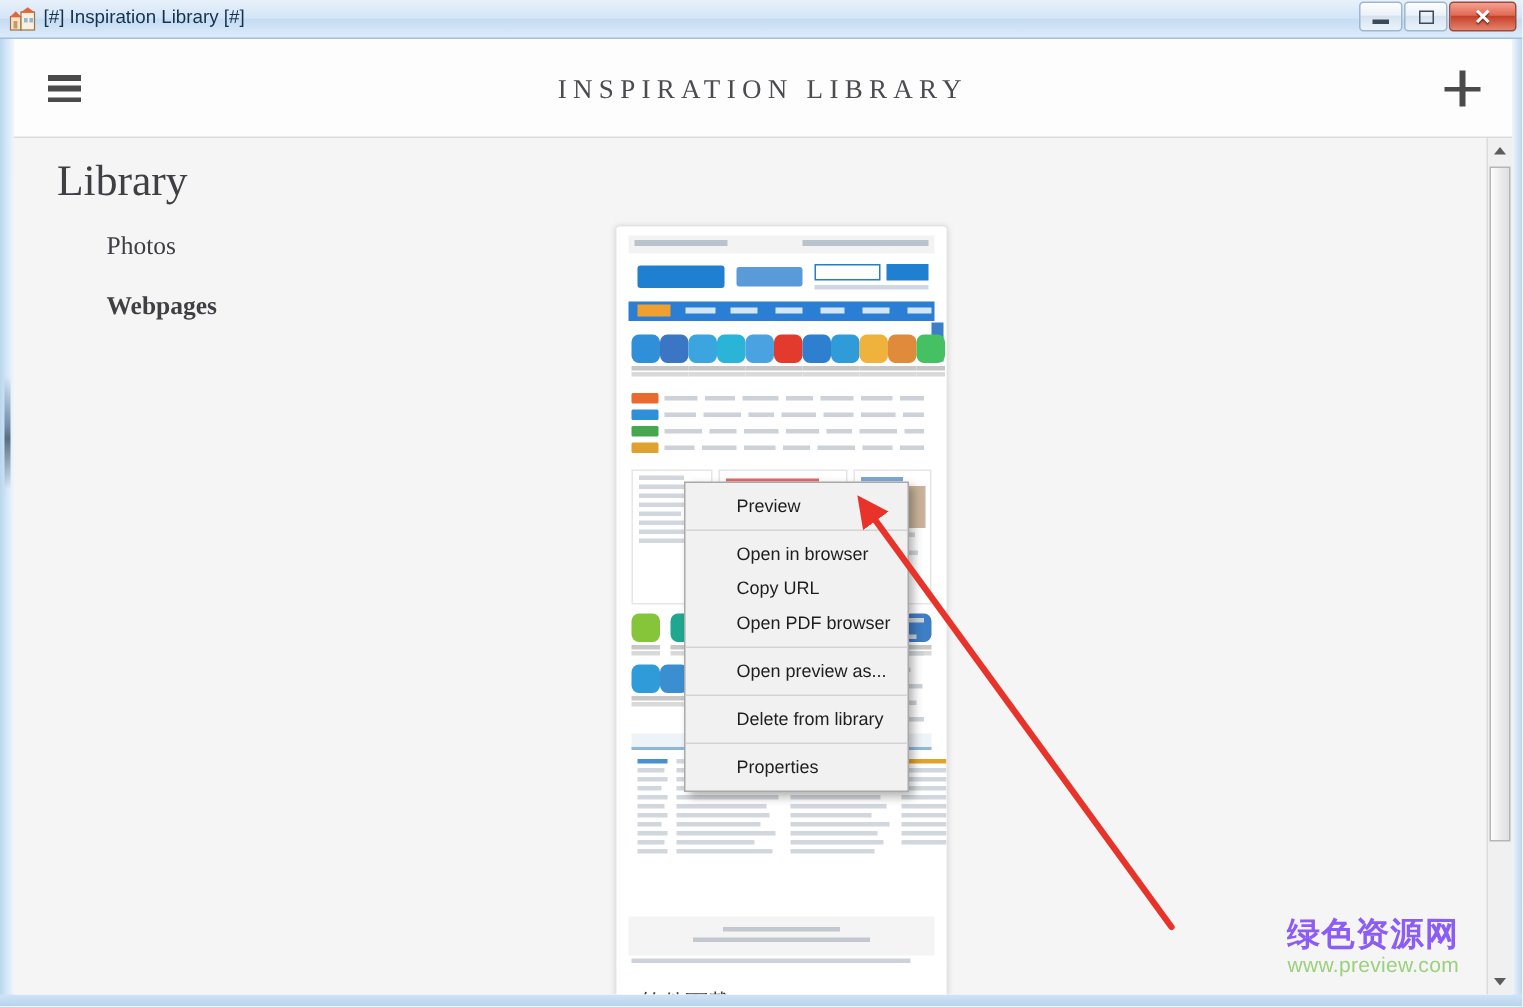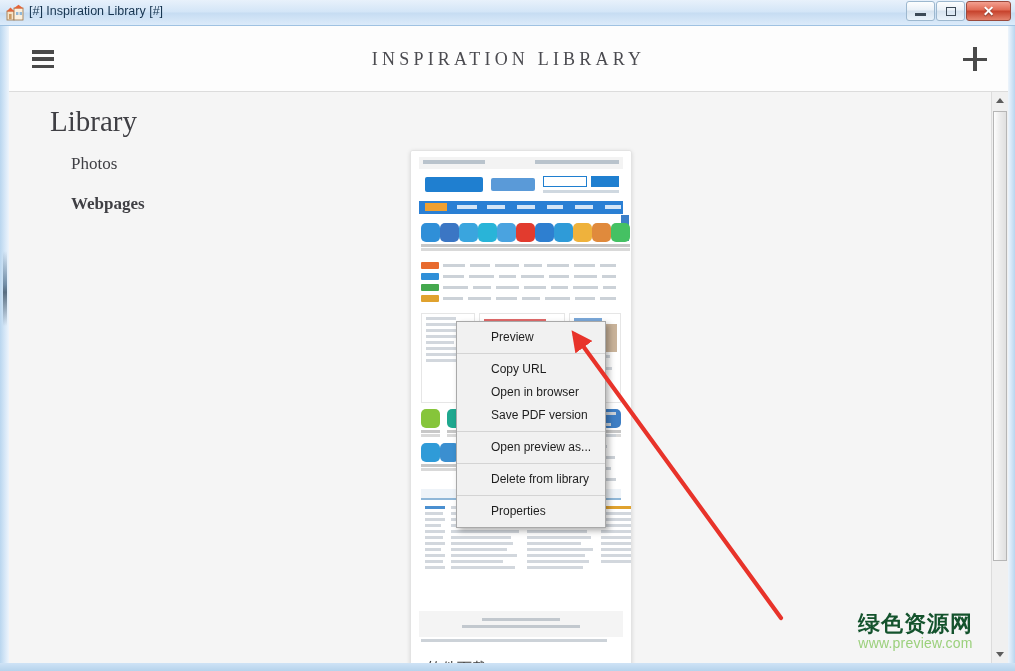--- a/index.html
+++ b/index.html
@@ -116,21 +116,21 @@
   .content {
     position: absolute; left: 0; top: 66px;
     width: 982px; height: 571px;
     background: #f5f5f5;
     overflow: hidden;
   }
 
   
   .sidebar { position: absolute; left: 0; top: 0; width: 380px; }
   .lib-heading {
-    position: absolute; left: 41px; top: 13px;
+    position: absolute; left: 29px; top: 13px;
     font-family: "Liberation Serif", serif;
     font-size: 29px; color: #3f3f44; font-weight: 400;
   }
   .nav-item {
     position: absolute; left: 62px;
     font-family: "Liberation Serif", serif;
     font-size: 17px; color: #3f3f44; cursor: pointer;
   }
   .nav-item.n0 { top: 62px; font-weight: 400; }
   .nav-item.n1 { top: 102px; font-weight: 700; }
@@ -214,21 +214,21 @@
   
   .annot { position: absolute; left: 0; top: 0; width: 999px; height: 571px; pointer-events: none; z-index: 60; }
 
   
   .watermark {
     position: absolute; right: 18px; bottom: 12px;
     text-align: center; z-index: 55; pointer-events: none;
   }
   .wm-cn {
     font-family: "DejaVu Sans", sans-serif;
-    font-size: 22px; font-weight: bold; color: #14532d;
+    font-size: 22px; font-weight: bold; color: #8b5cf6;
     letter-spacing: 1px; line-height: 1.05;
   }
   .wm-url {
     font-family: "Liberation Sans", sans-serif;
     font-size: 14px; color: #9bd07c; letter-spacing: .2px;
   }
 
   
   .vscroll {
     position: absolute; right: 0; top: 66px;
@@ -639,23 +639,23 @@
             <div class="fl" style="top:7px; width:78px;"></div>
             <div class="fl" style="top:14px; width:118px;"></div>
           </div>
         </div>
         <div class="card-caption">软件下载</div>
       </div>
 
       <div class="ctxmenu">
         <div class="ctx-item">Preview</div>
         <div class="ctx-sep"></div>
+        <div class="ctx-item">Open in browser</div>
         <div class="ctx-item">Copy URL</div>
-        <div class="ctx-item">Open in browser</div>
-        <div class="ctx-item">Save PDF version</div>
+        <div class="ctx-item">Open PDF browser</div>
         <div class="ctx-sep"></div>
         <div class="ctx-item">Open preview as...</div>
         <div class="ctx-sep"></div>
         <div class="ctx-item">Delete from library</div>
         <div class="ctx-sep"></div>
         <div class="ctx-item">Properties</div>
       </div>
 
       <svg class="annot" viewBox="0 0 999 571">
         <defs>

